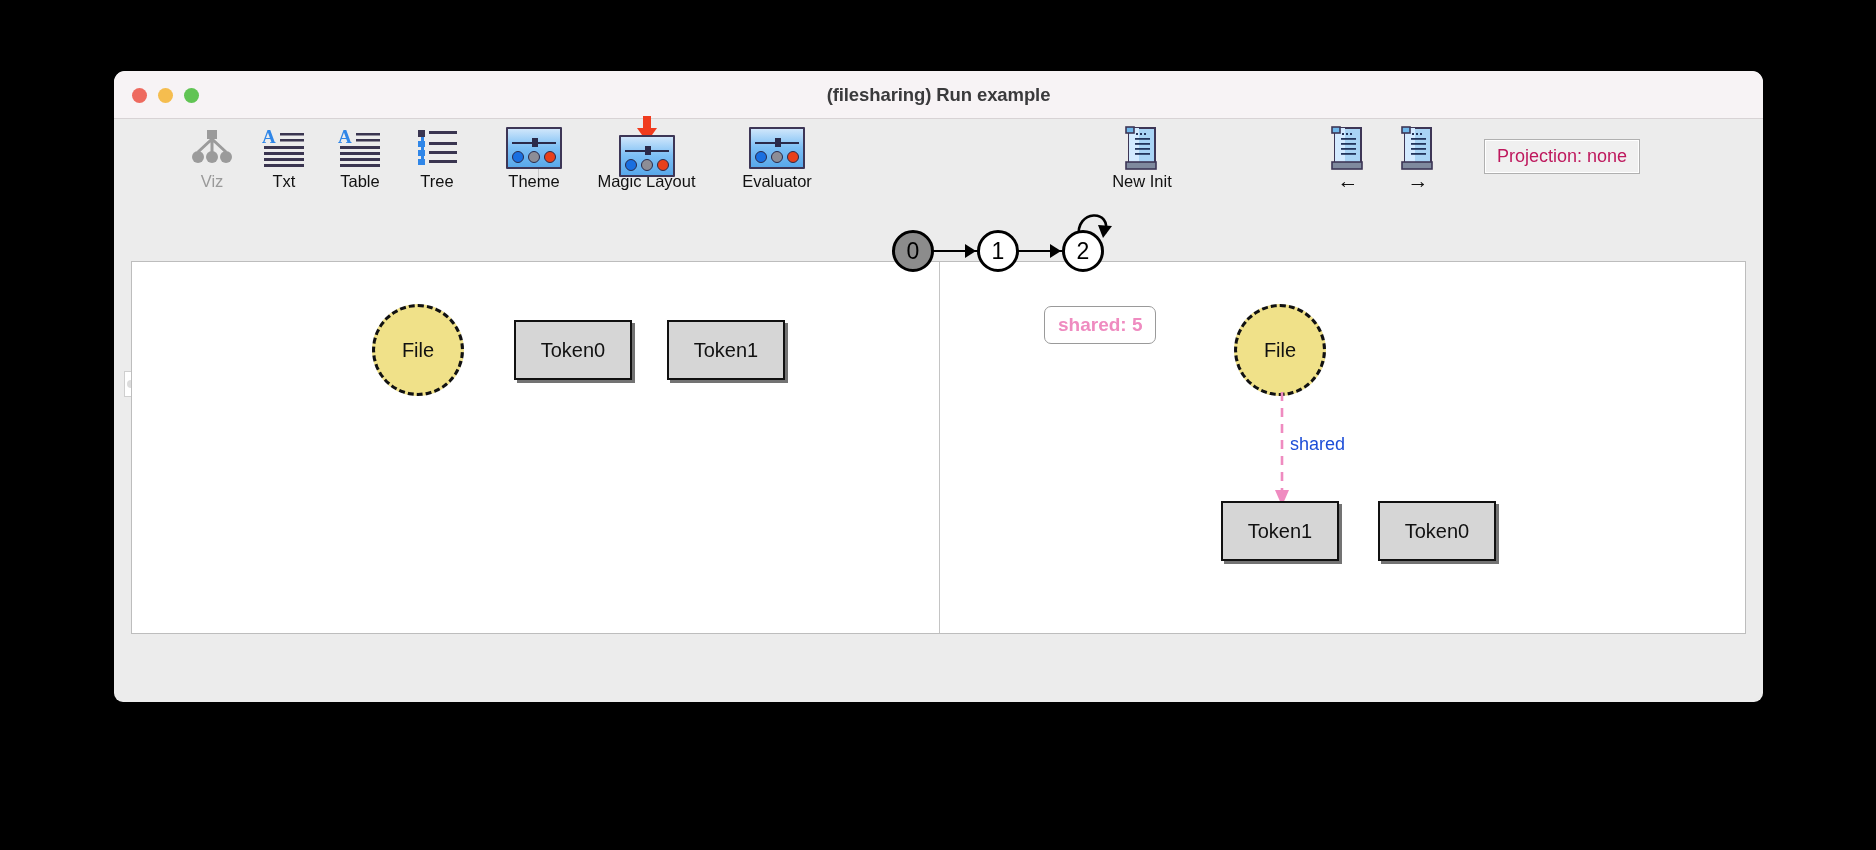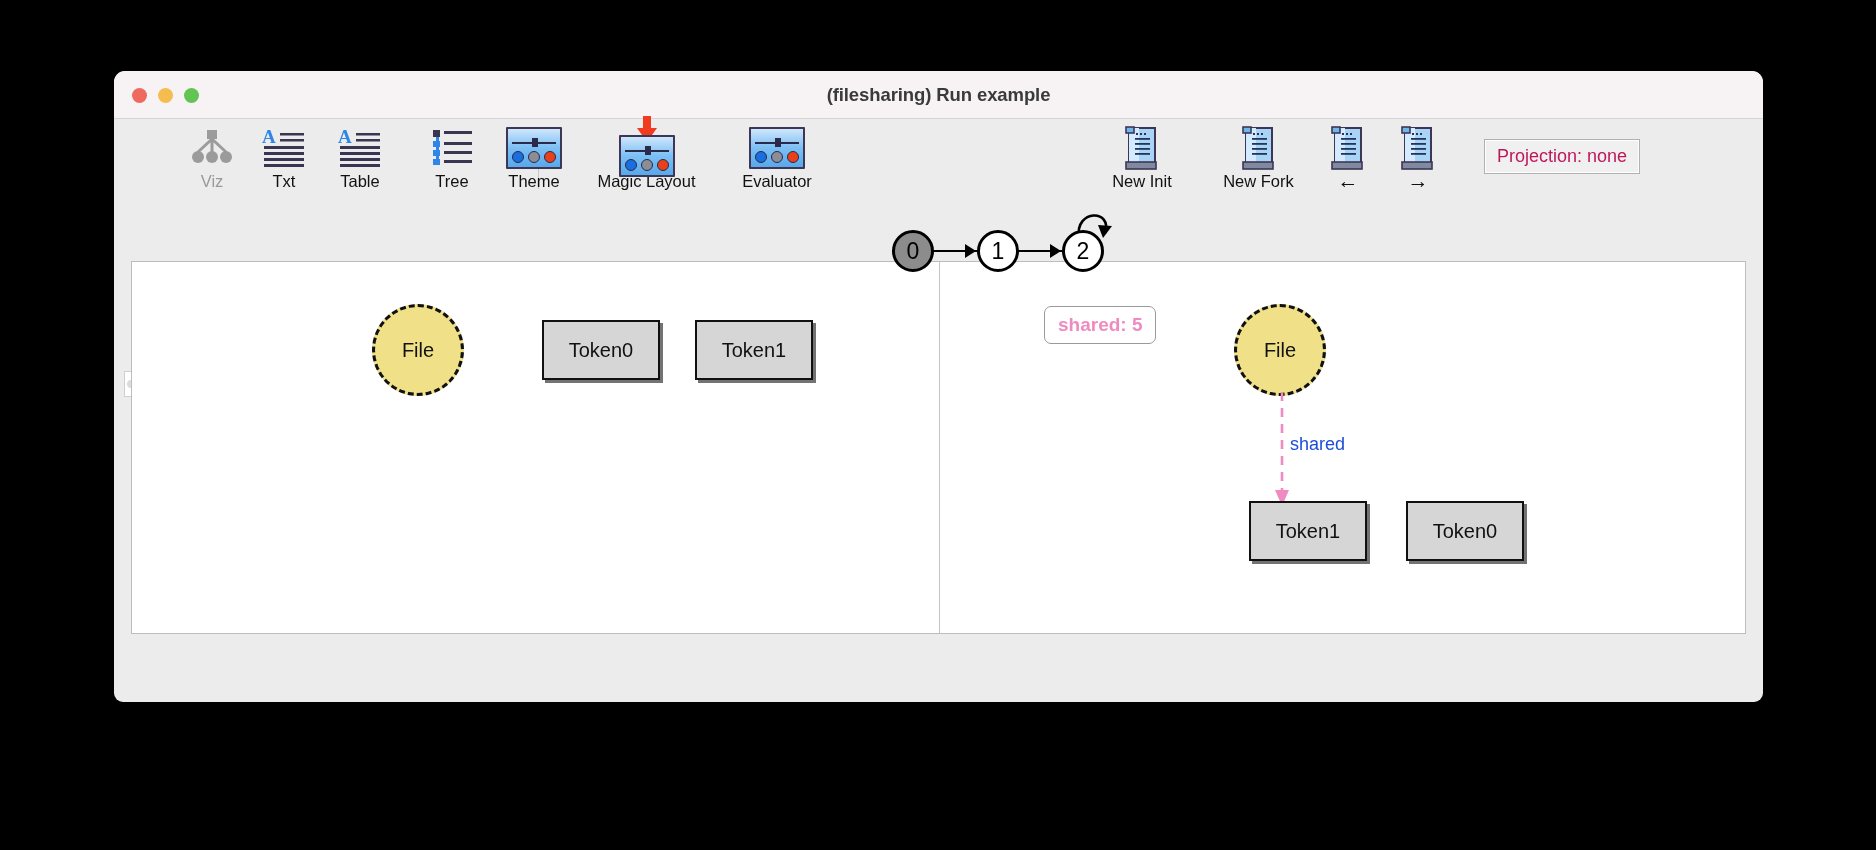--- a/index.html
+++ b/index.html
@@ -169,21 +169,21 @@
     display: flex; align-items: center; justify-content: center;
     font-size: 20px; color: #111;
   }
   .atom-box {
     position: absolute;
     width: 118px; height: 60px;
     background: #d6d6d6;
     border: 2.5px solid #111;
     box-shadow: 3px 3px 0 rgba(0,0,0,0.55);
     display: flex; align-items: center; justify-content: center;
-    font-size: 20px; color: #111; margin-left: 28px;
+    font-size: 20px; color: #111;
   }
   .legend-chip {
     position: absolute;
     border: 1.6px solid #9a9a9a;
     border-radius: 7px;
     background: #ffffff;
     padding: 7px 13px;
     font-size: 19px; font-weight: bold;
     color: #ef8bc0;
   }
@@ -245,21 +245,21 @@
           <rect x="18" y="11" width="24" height="2.5" fill="#3a3550"></rect>
           <rect x="2" y="18" width="40" height="3" fill="#3a3550"></rect>
           <rect x="2" y="24" width="40" height="3" fill="#3a3550"></rect>
           <rect x="2" y="30" width="40" height="3" fill="#3a3550"></rect>
           <rect x="2" y="36" width="40" height="3" fill="#3a3550"></rect>
         </svg>
       </div>
       <div class="lbl">Table</div>
     </div>
 
-    <div class="tool" style="left:290px">
+    <div class="tool" style="left:275px">
       <div class="glyph">
         <svg width="44" height="40" viewBox="0 0 44 40">
           <rect x="3" y="2" width="7" height="7" fill="#3a3550"></rect>
           <rect x="14" y="3" width="28" height="3" fill="#3a3550"></rect>
           <rect x="6" y="9" width="3" height="28" fill="#2f86e8"></rect>
           <rect x="3" y="13" width="7" height="6" fill="#2f86e8"></rect>
           <rect x="14" y="14" width="28" height="3" fill="#3a3550"></rect>
           <rect x="3" y="22" width="7" height="6" fill="#2f86e8"></rect>
           <rect x="14" y="23" width="28" height="3" fill="#3a3550"></rect>
           <rect x="3" y="31" width="7" height="6" fill="#2f86e8"></rect>
@@ -334,74 +334,56 @@
           <rect x="13" y="23" width="15" height="1.8" fill="#23355c"></rect>
           <rect x="13" y="28" width="15" height="1.8" fill="#23355c"></rect>
           <rect x="14" y="8" width="2" height="2" fill="#23355c"></rect>
           <rect x="18" y="8" width="2" height="2" fill="#23355c"></rect>
           <rect x="22" y="8" width="2" height="2" fill="#23355c"></rect>
         </svg>
       </div>
       <div class="lbl">New Init</div>
     </div>
 
-    <div class="tool" style="left:1087px; width:115px">
+
+    <div class="tool arrow" style="left:1198px; width:72px">
       <div class="glyph">
         <svg class="scroll-ic" viewBox="0 0 40 46">
           <rect x="7" y="3" width="26" height="38" fill="#a9d4f5" stroke="#3d3656" stroke-width="2"></rect>
           <rect x="7" y="3" width="10" height="38" fill="#d3eaff" stroke="none"></rect>
           <rect x="4" y="2" width="8" height="6" fill="#6fb7ea" stroke="#3d3656" stroke-width="1.6"></rect>
           <rect x="4" y="37" width="30" height="7" fill="#7f8a9e" stroke="#3d3656" stroke-width="1.6"></rect>
           <rect x="13" y="13" width="15" height="1.8" fill="#23355c"></rect>
           <rect x="13" y="18" width="15" height="1.8" fill="#23355c"></rect>
           <rect x="13" y="23" width="15" height="1.8" fill="#23355c"></rect>
           <rect x="13" y="28" width="15" height="1.8" fill="#23355c"></rect>
           <rect x="14" y="8" width="2" height="2" fill="#23355c"></rect>
           <rect x="18" y="8" width="2" height="2" fill="#23355c"></rect>
           <rect x="22" y="8" width="2" height="2" fill="#23355c"></rect>
         </svg>
       </div>
-      <div class="lbl">New Fork</div>
-    </div>
-
-    <div class="tool arrow" style="left:1198px; width:72px">
+      <div class="lbl">←</div>
+    </div>
+
+    <div class="tool arrow" style="left:1268px; width:72px">
       <div class="glyph">
         <svg class="scroll-ic" viewBox="0 0 40 46">
           <rect x="7" y="3" width="26" height="38" fill="#a9d4f5" stroke="#3d3656" stroke-width="2"></rect>
           <rect x="7" y="3" width="10" height="38" fill="#d3eaff" stroke="none"></rect>
           <rect x="4" y="2" width="8" height="6" fill="#6fb7ea" stroke="#3d3656" stroke-width="1.6"></rect>
           <rect x="4" y="37" width="30" height="7" fill="#7f8a9e" stroke="#3d3656" stroke-width="1.6"></rect>
           <rect x="13" y="13" width="15" height="1.8" fill="#23355c"></rect>
           <rect x="13" y="18" width="15" height="1.8" fill="#23355c"></rect>
           <rect x="13" y="23" width="15" height="1.8" fill="#23355c"></rect>
           <rect x="13" y="28" width="15" height="1.8" fill="#23355c"></rect>
           <rect x="14" y="8" width="2" height="2" fill="#23355c"></rect>
           <rect x="18" y="8" width="2" height="2" fill="#23355c"></rect>
           <rect x="22" y="8" width="2" height="2" fill="#23355c"></rect>
         </svg>
       </div>
-      <div class="lbl">←</div>
-    </div>
-
-    <div class="tool arrow" style="left:1268px; width:72px">
-      <div class="glyph">
-        <svg class="scroll-ic" viewBox="0 0 40 46">
-          <rect x="7" y="3" width="26" height="38" fill="#a9d4f5" stroke="#3d3656" stroke-width="2"></rect>
-          <rect x="7" y="3" width="10" height="38" fill="#d3eaff" stroke="none"></rect>
-          <rect x="4" y="2" width="8" height="6" fill="#6fb7ea" stroke="#3d3656" stroke-width="1.6"></rect>
-          <rect x="4" y="37" width="30" height="7" fill="#7f8a9e" stroke="#3d3656" stroke-width="1.6"></rect>
-          <rect x="13" y="13" width="15" height="1.8" fill="#23355c"></rect>
-          <rect x="13" y="18" width="15" height="1.8" fill="#23355c"></rect>
-          <rect x="13" y="23" width="15" height="1.8" fill="#23355c"></rect>
-          <rect x="13" y="28" width="15" height="1.8" fill="#23355c"></rect>
-          <rect x="14" y="8" width="2" height="2" fill="#23355c"></rect>
-          <rect x="18" y="8" width="2" height="2" fill="#23355c"></rect>
-          <rect x="22" y="8" width="2" height="2" fill="#23355c"></rect>
-        </svg>
-      </div>
       <div class="lbl">→</div>
     </div>
 
     <div style="position:absolute; left:1370px; top:20px; border:1px solid #b0b0b0;
                 background:#f0f0f0; padding:6px 12px; font-size:18px; color:#be185d;
                 box-shadow: inset 0 0 0 1px #fff;">
       <span>Projection: none</span>
     </div>
   </div>
 

